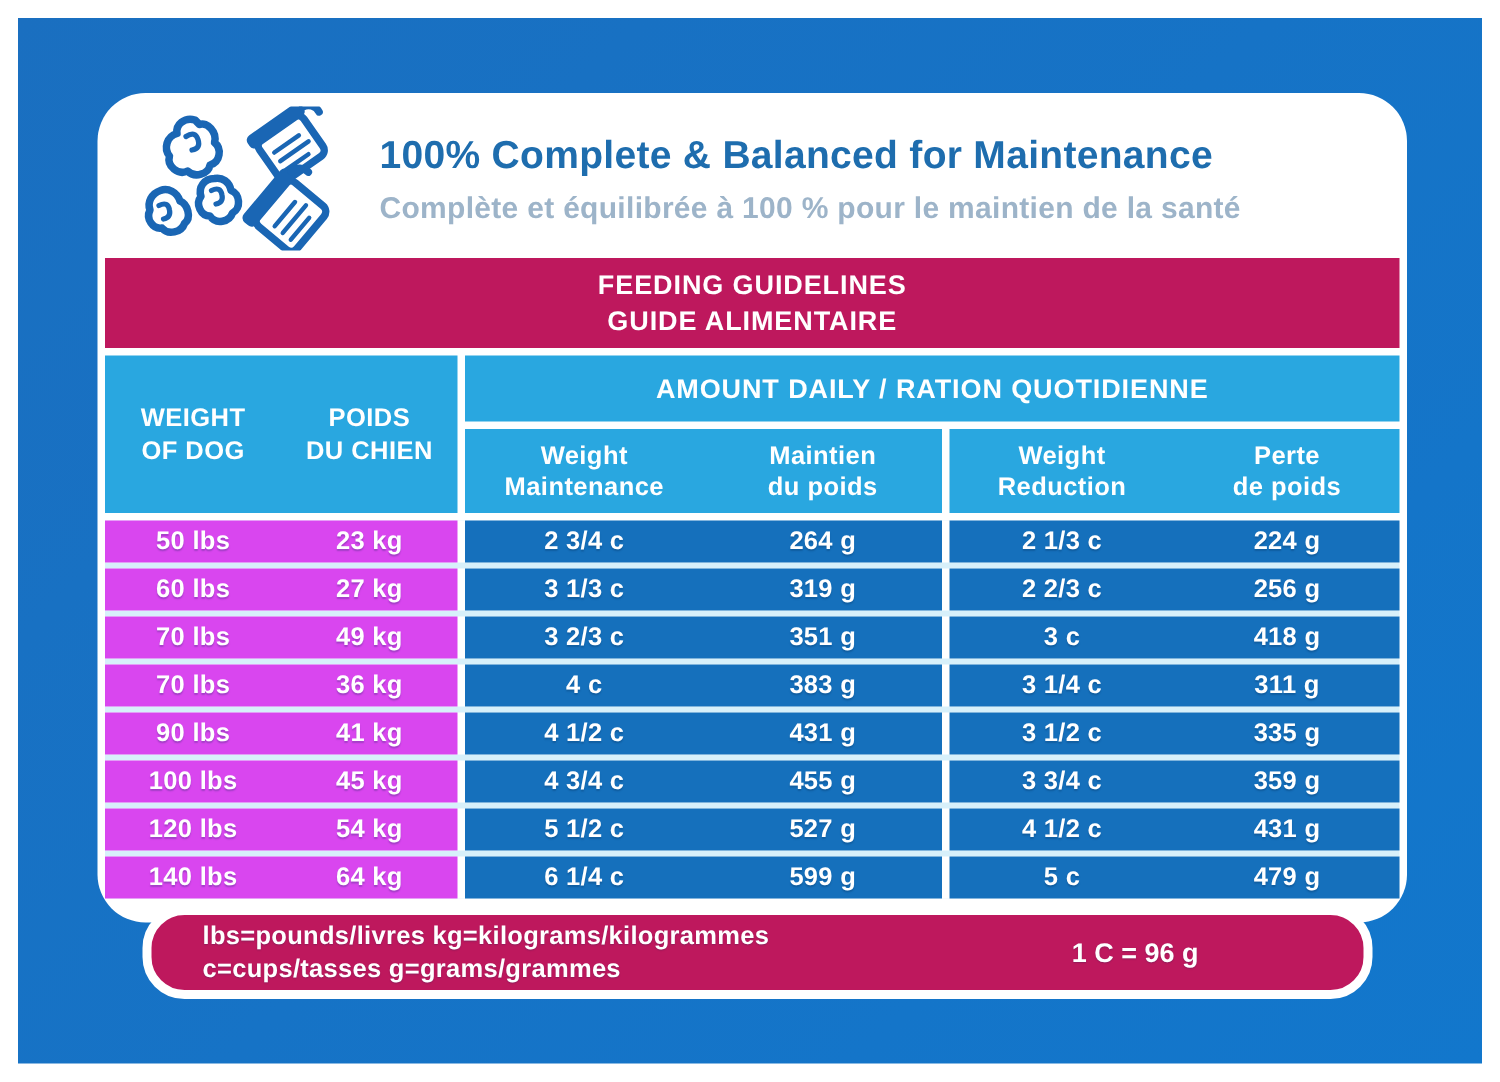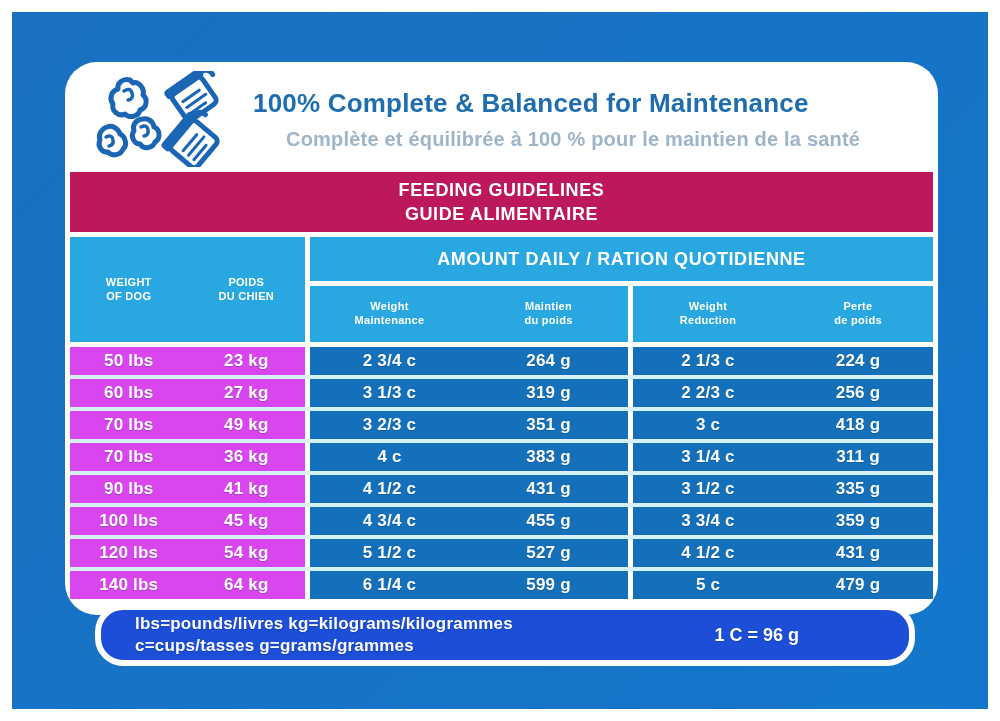--- a/index.html
+++ b/index.html
@@ -17,53 +17,53 @@
     background:#ffffff; border-radius:32px;
   }
   
   .panel-head {
     position:absolute; left:28px; top:6px; height:102px;
     display:flex; align-items:center;
   }
   .icon-cluster { width:134px; height:96px; flex:0 0 auto; }
   .titles { margin-left:26px; }
   .title-en { font-size:26px; color:#1e6dae; letter-spacing:.2px; }
-  .title-fr { font-size:20px; color:#9db4c9; margin-top:9px; letter-spacing:.2px;margin-left:33px; }
+  .title-fr { font-size:20px; color:#9db4c9; margin-top:9px; letter-spacing:.2px; }
   
   .tbl { position:absolute; left:5px; top:110px; width:863px; color:#fff; }
   .tbl-title {
     height:60px; background:#be185d; margin-bottom:5px;
     display:flex; flex-direction:column; align-items:center; justify-content:center; gap:3px;
     font-size:18px; letter-spacing:.6px;
   }
   .hdr { display:grid; grid-template-columns:235px 623px; gap:5px; margin-bottom:5px; }
   .hdr-left {
     height:105px; background:#29a7e0;
     display:grid; grid-template-columns:1fr 1fr; place-items:center;
   }
-  .hdr-lab { text-align:center; font-size:11px; line-height:1.25; letter-spacing:.3px; }
+  .hdr-lab { text-align:center; font-size:17px; line-height:1.25; letter-spacing:.3px; }
   .hdr-right { display:flex; flex-direction:column; gap:5px; }
   .amount-band {
     height:44px; background:#29a7e0; display:flex; align-items:center; justify-content:center;
     font-size:18px; letter-spacing:.6px;
   }
   .sub-row { display:grid; grid-template-columns:318px 300px; gap:5px; flex:1; }
   .sub-cell { background:#29a7e0; display:grid; grid-template-columns:1fr 1fr; place-items:center; }
   .tbody { display:flex; flex-direction:column; gap:4px; background:#d7f0fa; }
   .row { display:grid; grid-template-columns:235px 318px 300px; gap:5px; height:28px; background:#ffffff; }
   .cell {
     display:grid; grid-template-columns:1fr 1fr; place-items:center;
     font-size:17px; letter-spacing:.2px; text-shadow:0 1px 1px rgba(0,40,80,.25);
   }
   .cell.weight { background:#d946ef; }
   .cell.amount { background:#1570bc; }
   
   .footer-pill {
     position:absolute; left:95px; top:604px; width:820px; height:62px;
-    background:#1d4ed8; border:6px solid #ffffff; border-radius:28px;
+    background:#be185d; border:6px solid #ffffff; border-radius:28px;
     display:flex; align-items:center; padding:0 110px 0 34px; color:#fff; z-index:2;
   }
   .legend { font-size:17px; line-height:1.3; letter-spacing:.2px; text-shadow:0 1px 1px rgba(0,40,80,.25); }
   .conversion { margin-left:auto; font-size:18px; text-shadow:0 1px 1px rgba(0,40,80,.25); }
 </style>
 </head>
 <body>
 
 <div class="blue-bg"></div>
 

